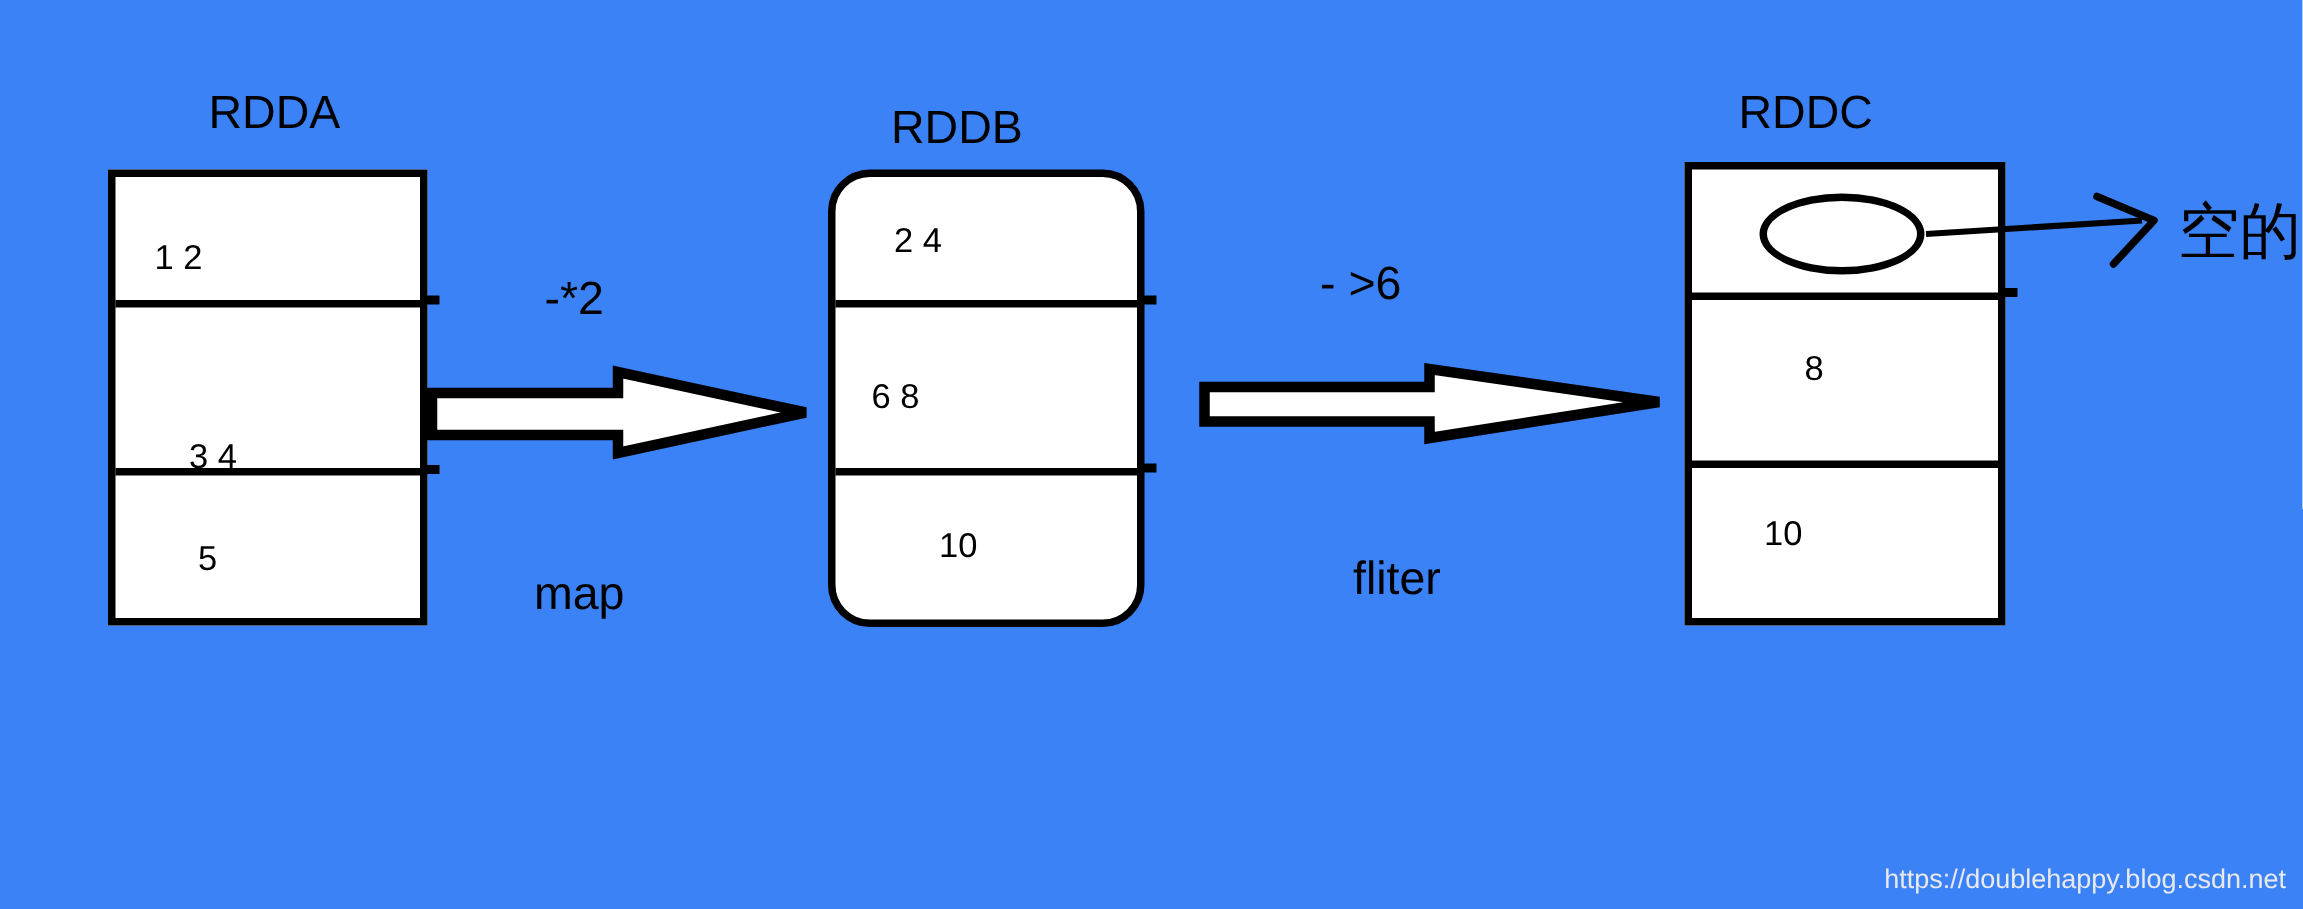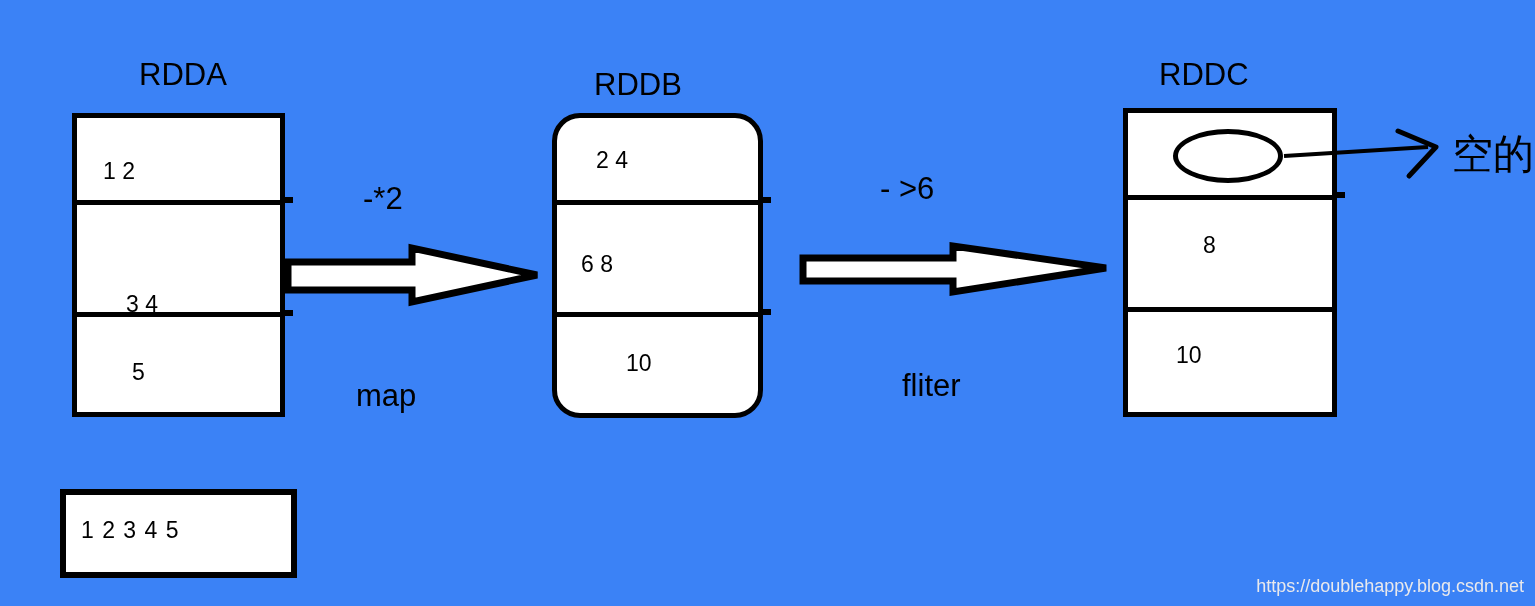--- a/index.html
+++ b/index.html
@@ -122,23 +122,20 @@
     <div class="divider" style="top:82px;"></div>
     <div class="divider" style="top:194px;"></div>
     <div class="ellipse" style="left:45px;top:16px;width:110px;height:54px;"></div>
     <span class="cell-value" style="left:75px;top:119px;">8</span>
     <span class="cell-value" style="left:48px;top:229px;">10</span>
   </div>
   <div class="nub" style="left:1335px;top:192px;width:10px;height:6px;"></div>
 
   <div class="cjk-label" style="left:1452px;top:130px;">空的</div>
 
-  <div class="source-box" style="left:60px;top:489px;width:237px;height:89px;">
-    <span class="cell-value" style="left:15px;top:22px;letter-spacing:1px;">1 2 3 4 5</span>
-  </div>
 
   <svg class="svg-overlay" width="1535" height="606" viewBox="0 0 1535 606">
     <polygon points="288,262 412,262 412,248 537,275 412,302 412,290 288,290" fill="#ffffff" stroke="#000000" stroke-width="7"></polygon>
     <polygon points="803,258 953,258 953,246 1106,268 953,292 953,281 803,281" fill="#ffffff" stroke="#000000" stroke-width="7"></polygon>
     <g stroke="#000000" fill="none">
       <path d="M1284 156 L1428 147" stroke-width="4"></path>
       <path d="M1398 131 L1436 147 L1409 176" stroke-width="5" stroke-linecap="round" stroke-linejoin="round"></path>
     </g>
   </svg>
 

